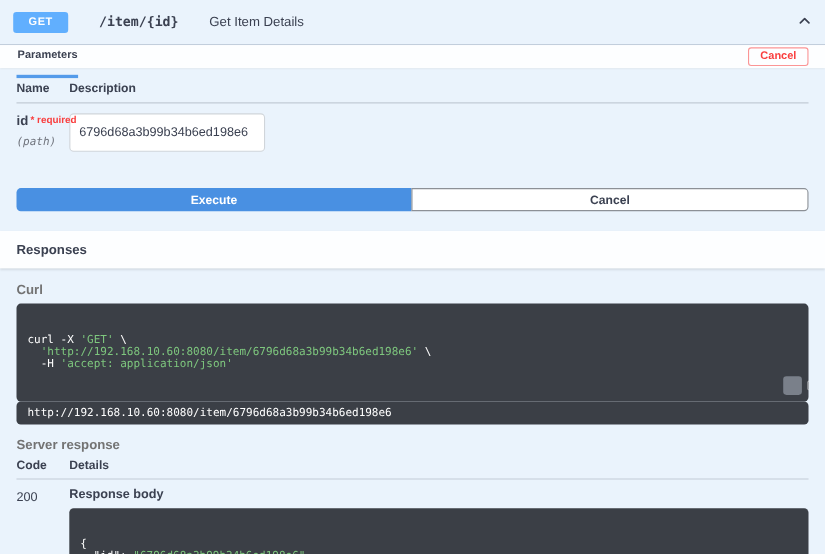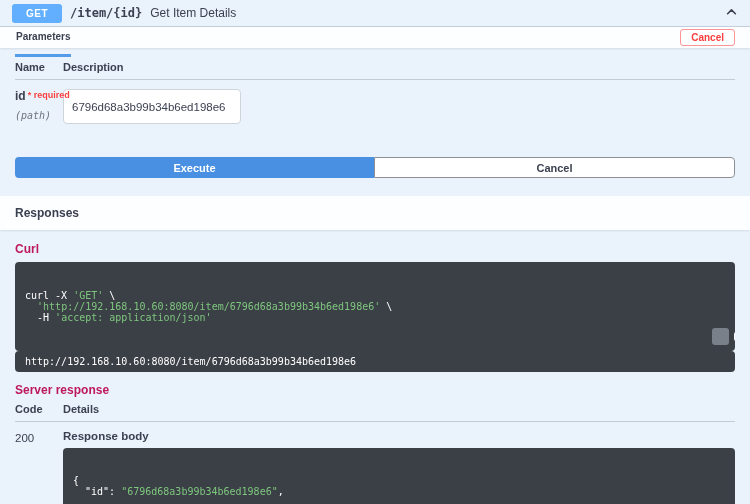--- a/index.html
+++ b/index.html
@@ -6,21 +6,21 @@
   html, body { width: 750px; height: 504px; overflow: hidden; }
   body {
     font-family: "Liberation Sans", sans-serif;
     color: var(--text, #3b4151);
     background: #fff;
   }
   .opblock { width: 750px; height: 504px; background: var(--section-bg, #eaf3fc); overflow: hidden; }
 
   
   .summary {
-    height: 27px; display: flex; align-items: center; gap: 8px;
+    height: 41px; display: flex; align-items: center; gap: 28px;
     padding: 0 12px; background: var(--section-bg, #eaf3fc);
     border-bottom: 1px solid #c3cfdd; cursor: pointer;
   }
   .method-badge {
     background: var(--method-get, #61affe); color: #fff; font-weight: bold;
     font-size: 10px; letter-spacing: .5px; padding: 4px 0; width: 50px;
     text-align: center; border-radius: 3px;
   }
   .path { font-family: "DejaVu Sans Mono", monospace; font-weight: bold; font-size: 12px; color: #3b4151; }
   .summary-text { font-size: 12px; color: #3b4151; }
@@ -70,21 +70,21 @@
   .btn-clear {
     flex: 1; background: #fff; color: #3b4151; font-weight: bold; font-size: 11px;
     border: 1px solid #8c9096; border-radius: 0 4px 4px 0; height: 21px; cursor: pointer;
     font-family: "Liberation Sans", sans-serif;
   }
 
   .responses-header { margin-top: 18px; height: 34px; }
 
   
   .responses-body { padding: 8px 15px 0; }
-  .block-label { font-size: 12px; font-weight: bold; color: #be185d; margin: 4px 0 6px; }
+  .block-label { font-size: 12px; font-weight: bold; color: #737373; margin: 4px 0 6px; }
   .sub-label { font-size: 11.5px; font-weight: bold; color: #3b4151; margin: 8px 0 6px; }
 
   .code-block {
     background: var(--code-bg, #3b3f46); border-radius: 4px; padding: 6px 10px;
     font-family: "DejaVu Sans Mono", monospace; font-size: 10px; line-height: 11px;
     color: #fff; white-space: pre; position: relative; overflow: hidden;
   }
   .seg-plain { color: #fff; }
   .seg-string { color: var(--code-string, #7ec77e); }
 

